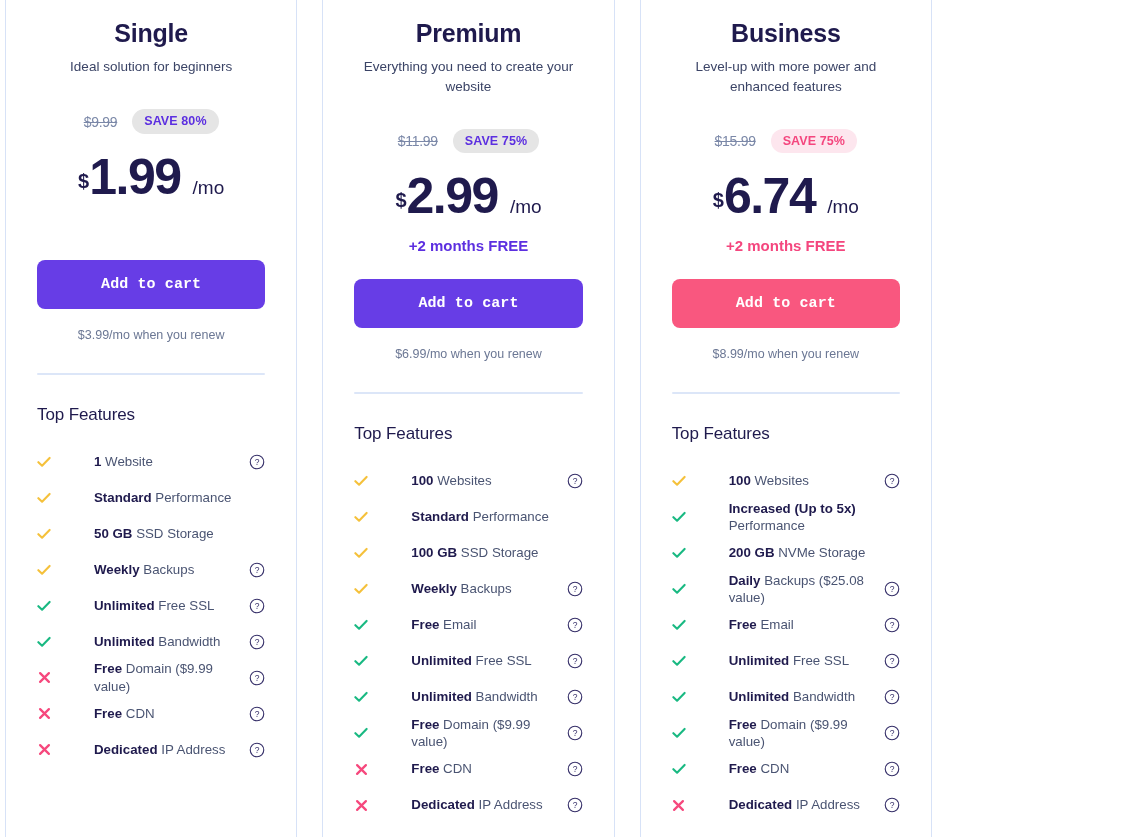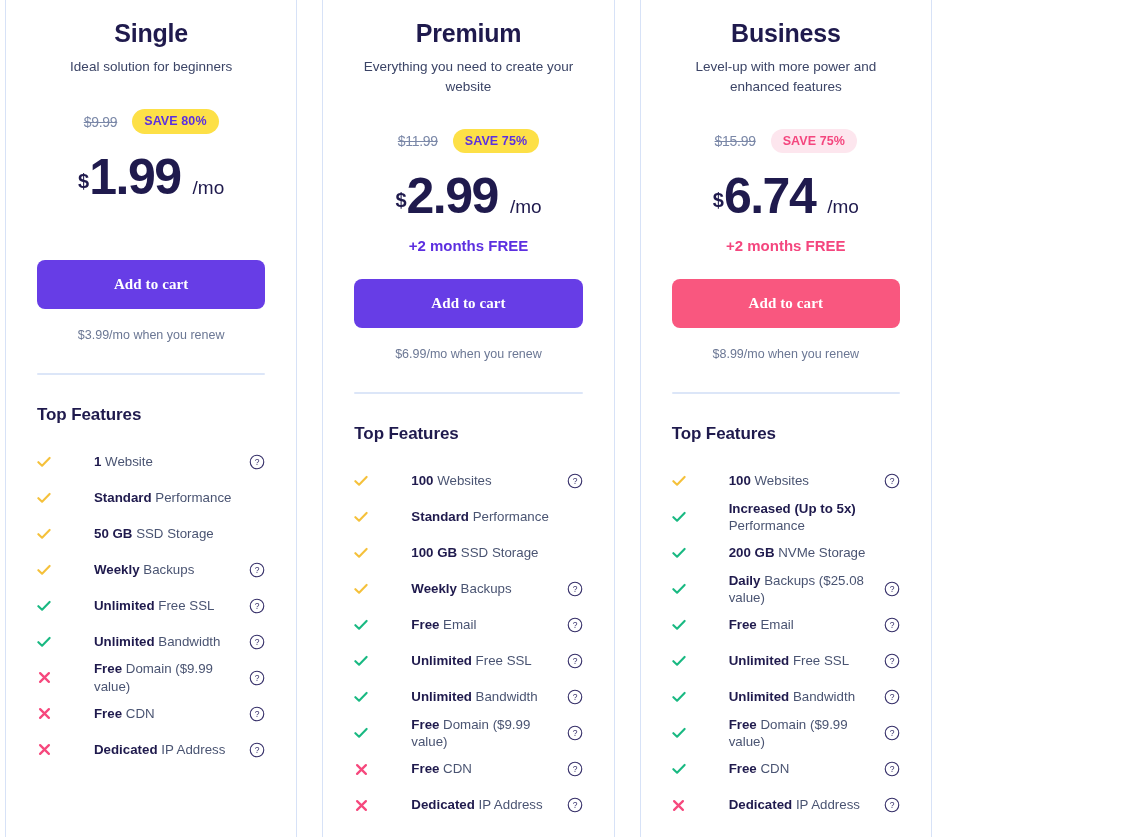--- a/index.html
+++ b/index.html
@@ -69,21 +69,21 @@
   }
 
   .save-badge {
     font-size: 12.5px;
     font-weight: 700;
     padding: 6px 12px 6px 12px;
     border-radius: 30px;
     letter-spacing: 0.1px;
     line-height: 1;
   }
-  .save-badge.purple { background: #fde047; color: #5c2fe0; }
+  .save-badge.purple { background: #e5e5e5; color: #5c2fe0; }
   .save-badge.pink   { background: #fde6ee; color: #f4467e; }
 
   .main-price {
     display: flex;
     align-items: baseline;
     justify-content: center;
     margin-top: 16px;
     color: #1f1a4d;
   }
   .currency {
@@ -118,21 +118,21 @@
   .free-months.empty  { visibility: hidden; }
 
   
   .cta-button {
     display: block;
     width: 100%;
     margin-top: 23px;
     padding: 16px 0;
     border: none;
     border-radius: 8px;
-    font-family: Liberation Serif, serif;
+    font-family: Liberation Mono, monospace;
     font-size: 15px;
     font-weight: 700;
     color: #ffffff;
     cursor: pointer;
     letter-spacing: 0.1px;
   }
   .cta-button.purple { background: #673de6; }
   .cta-button.pink   { background: #f9577f; }
 
   .renew-note {
@@ -145,21 +145,21 @@
   .card-divider {
     height: 2px;
     background: #dce6f8;
     margin-top: 31px;
     border-radius: 2px;
   }
 
   
   .features-title {
     font-size: 17px;
-    font-weight: 700;
+    font-weight: 400;
     color: #1f1a4d;
     margin-top: 30px;
     letter-spacing: -0.1px;
   }
 
   .features-list { margin-top: 19px; list-style: none; }
 
   .feature-item {
     display: flex;
     align-items: center;

